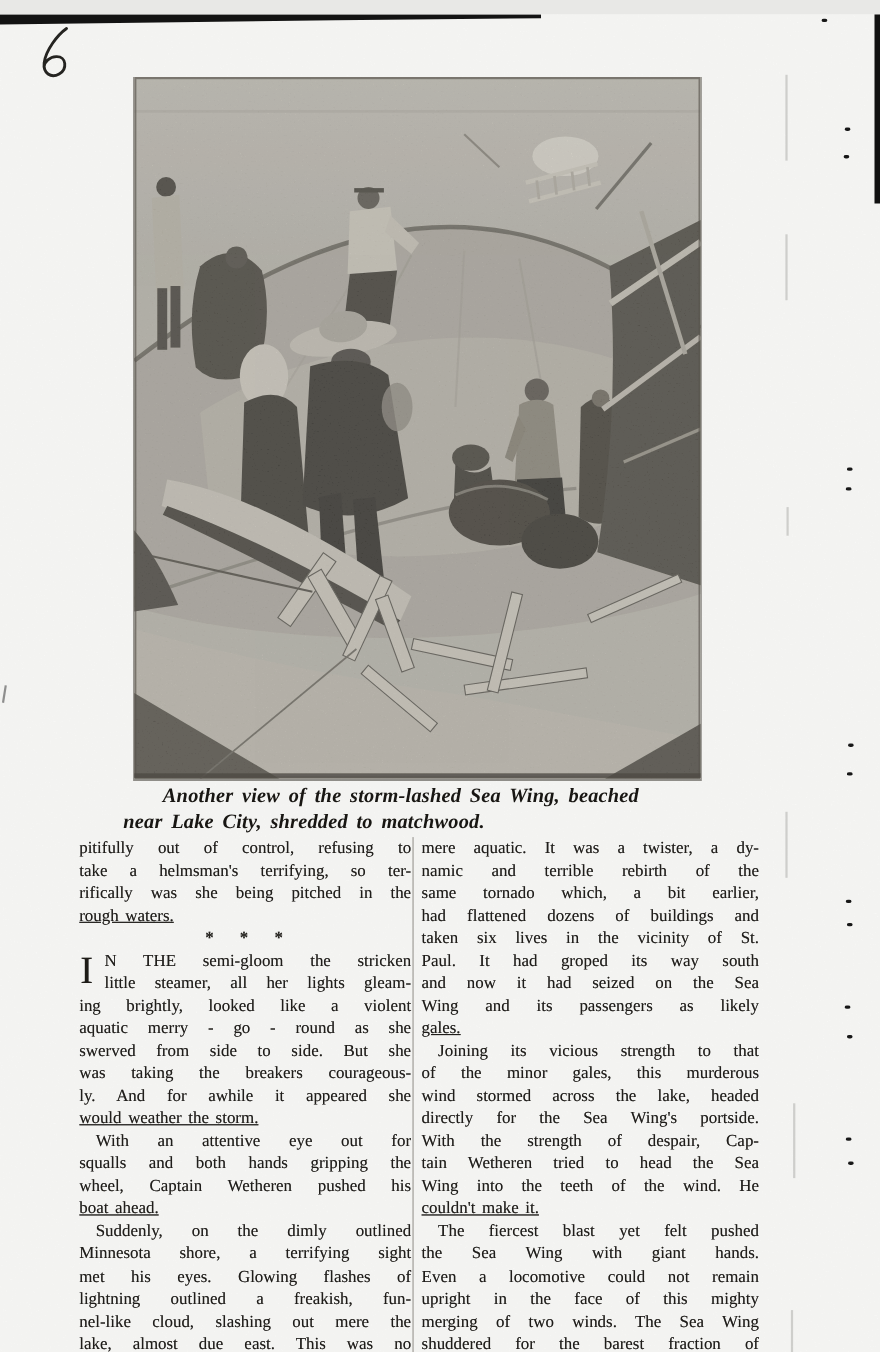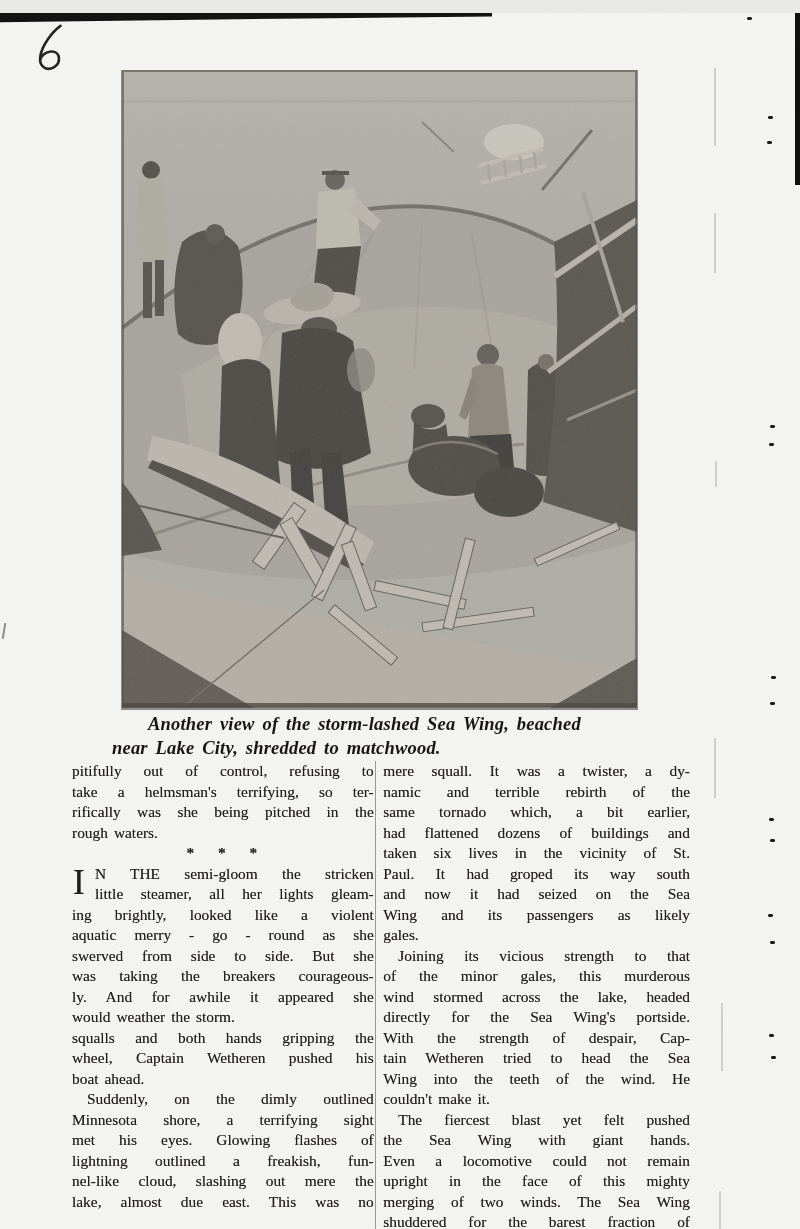--- a/index.html
+++ b/index.html
@@ -34,21 +34,21 @@
     color:#15130f; letter-spacing:.2px; word-spacing:3px;
   }
   .caption .cap1 { padding-left:36px; }
   
   .columns { position:absolute; left:72px; top:748px; width:618px; height:481px; display:flex; overflow:hidden; }
   .col { font-size:15.4px; line-height:20.5px; color:#1d1b18; text-shadow:0 0 .4px rgba(25,23,20,.55); }
   .col.left  { width:302px; }
   .col.right { width:307px; padding-left:6px; }
   .col-rule  { width:1.5px; background:#4e4a44; opacity:.55; margin-left:1px; margin-right:1px; }
   .jline { text-align:justify; text-align-last:justify; word-spacing:.14em; white-space:normal; }
-  .jline.end { text-align-last:left; }
+  .jline.end { text-align-last:left;text-decoration:underline; }
   .jline.ind { padding-left:15px; }
   .separator { text-align:center; word-spacing:16px; font-weight:700; letter-spacing:2px; color:#211f1b; }
   .dropcap {
     float:left; font-size:35px; line-height:36px; width:15px;
     margin:1px 7px 0 1px; color:#1b1915; font-weight:400;
   }
   .para { overflow:visible; }
 </style>
 </head>
 <body>
@@ -222,37 +222,38 @@
           <div class="jline">N THE semi-gloom the stricken</div>
           <div class="jline">little steamer, all her lights gleam-</div>
           <div class="jline">ing brightly, looked like a violent</div>
           <div class="jline">aquatic merry - go - round as she</div>
           <div class="jline">swerved from side to side. But she</div>
           <div class="jline">was taking the breakers courageous-</div>
           <div class="jline">ly. And for awhile it appeared she</div>
           <div class="jline end">would weather the storm.</div>
         </div>
         <div class="para">
+          <div class="jline ind">With an attentive eye out for</div>
           <div class="jline">squalls and both hands gripping the</div>
           <div class="jline">wheel, Captain Wetheren pushed his</div>
           <div class="jline end">boat ahead.</div>
         </div>
         <div class="para">
           <div class="jline ind">Suddenly, on the dimly outlined</div>
           <div class="jline">Minnesota shore, a terrifying sight</div>
           <div class="jline">met his eyes. Glowing flashes of</div>
           <div class="jline">lightning outlined a freakish, fun-</div>
           <div class="jline">nel-like cloud, slashing out mere the</div>
           <div class="jline">lake, almost due east. This was no</div>
         </div>
       </div>
     <div class="col-rule"></div>
     <div class="col right" id="colR">
         <div class="para">
-          <div class="jline">mere squall. It was a twister, a dy-</div>
+          <div class="jline">mere aquatic. It was a twister, a dy-</div>
           <div class="jline">namic and terrible rebirth of the</div>
           <div class="jline">same tornado which, a bit earlier,</div>
           <div class="jline">had flattened dozens of buildings and</div>
           <div class="jline">taken six lives in the vicinity of St.</div>
           <div class="jline">Paul. It had groped its way south</div>
           <div class="jline">and now it had seized on the Sea</div>
           <div class="jline">Wing and its passengers as likely</div>
           <div class="jline end">gales.</div>
         </div>
         <div class="para">

